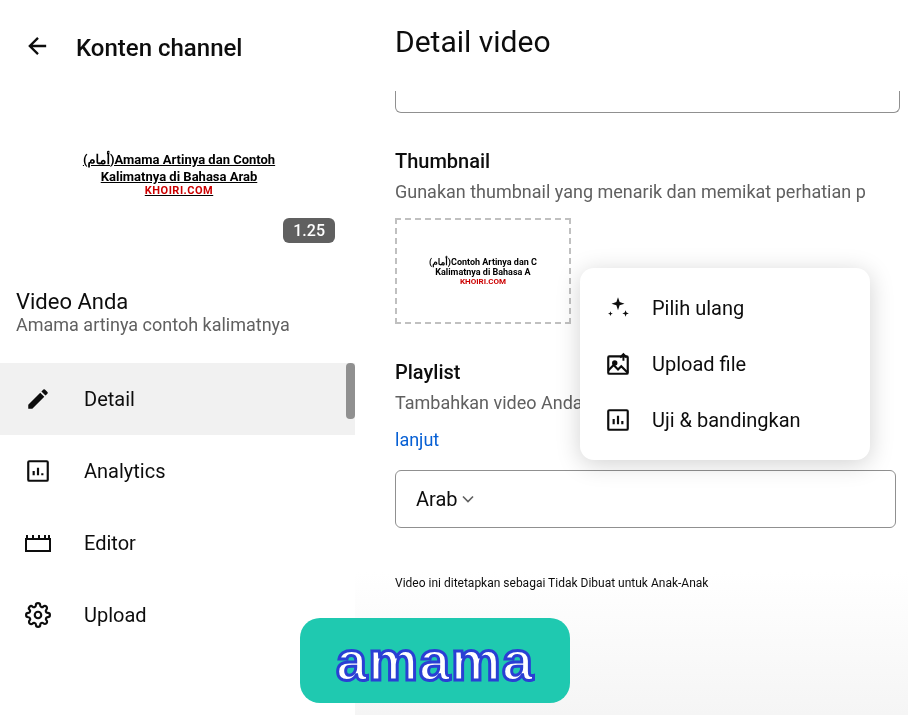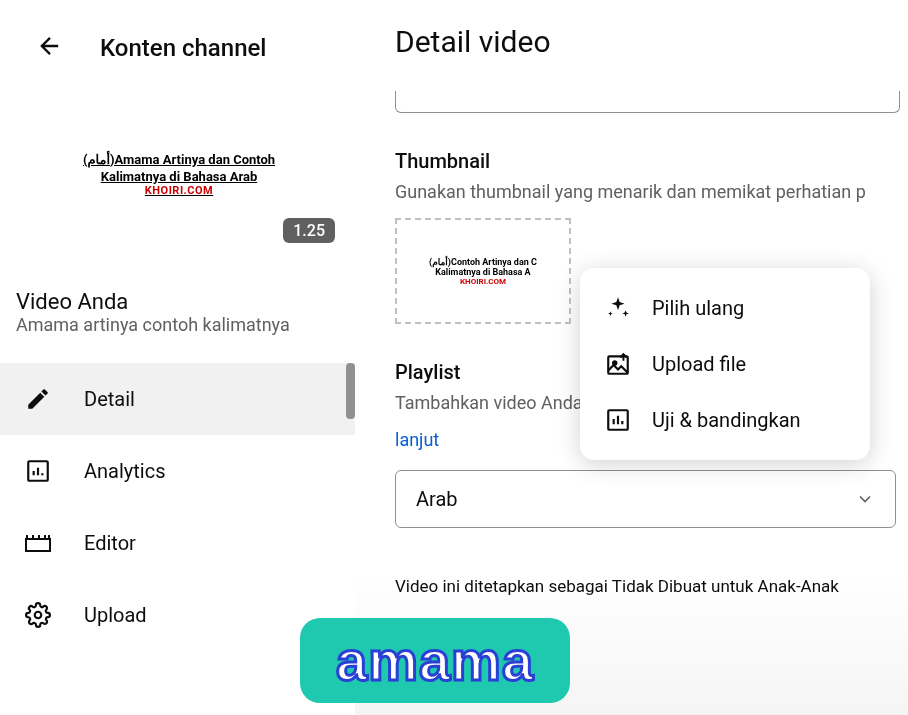--- a/index.html
+++ b/index.html
@@ -16,22 +16,22 @@
       width: 355px;
       flex-shrink: 0;
       background: #fff;
       display: flex;
       flex-direction: column;
       position: relative;
     }
     .sidebar-header {
       display: flex;
       align-items: center;
-      gap: 36px;
-      padding: 32px 16px 16px 36px;
+      gap: 24px;
+      padding: 32px 16px 16px 24px;
     }
     .back-arrow { cursor: pointer; }
     .header-title {
       font-size: 24px;
       font-weight: 500;
       color: #0d0d0d;
     }
     .video-card {
       margin: 48px 20px 12px 40px;
       position: relative;
@@ -149,31 +149,31 @@
 
     .playlist-section { margin-top: 0; }
     .link-text { color: #065fd4; font-size: 18px; cursor: pointer; }
     .dropdown {
       margin-top: 20px;
       border: 1.5px solid #909090;
       border-radius: 6px;
       padding: 16px 20px;
       display: flex;
       align-items: center;
-      justify-content: space-between;
+      justify-content: flex-start;
       font-size: 20px;
       color: #0d0d0d;
       cursor: pointer;
       margin-right: 12px;
     }
     .chevron { width: 20px; height: 20px; }
 
     .audience-text {
       margin-top: 48px;
-      font-size: 17px;
+      font-size: 12px;
       color: #0d0d0d;
       white-space: nowrap;
       overflow: hidden;
     }
 
     .caption-overlay {
       position: absolute;
       bottom: 12px;
       left: 300px;
       background: #1fc9b0;

